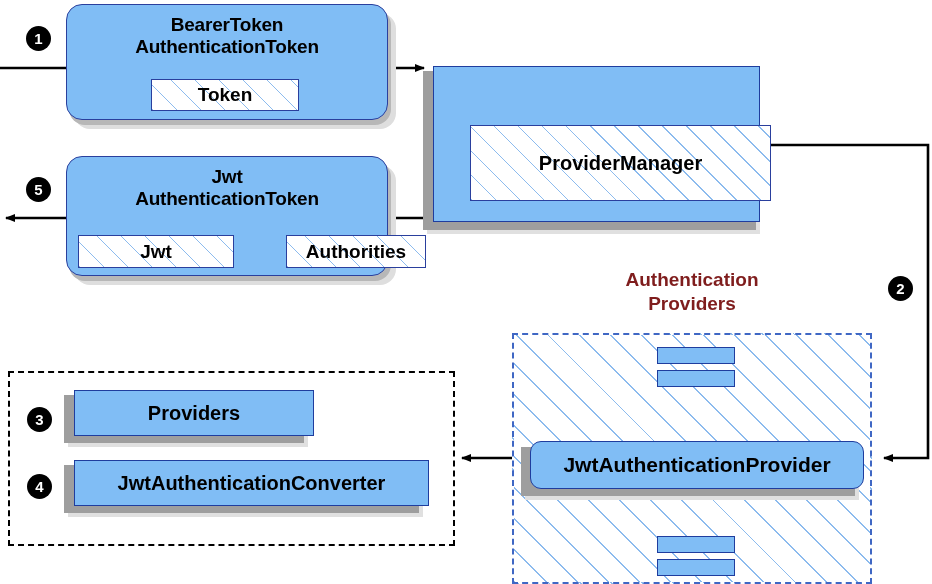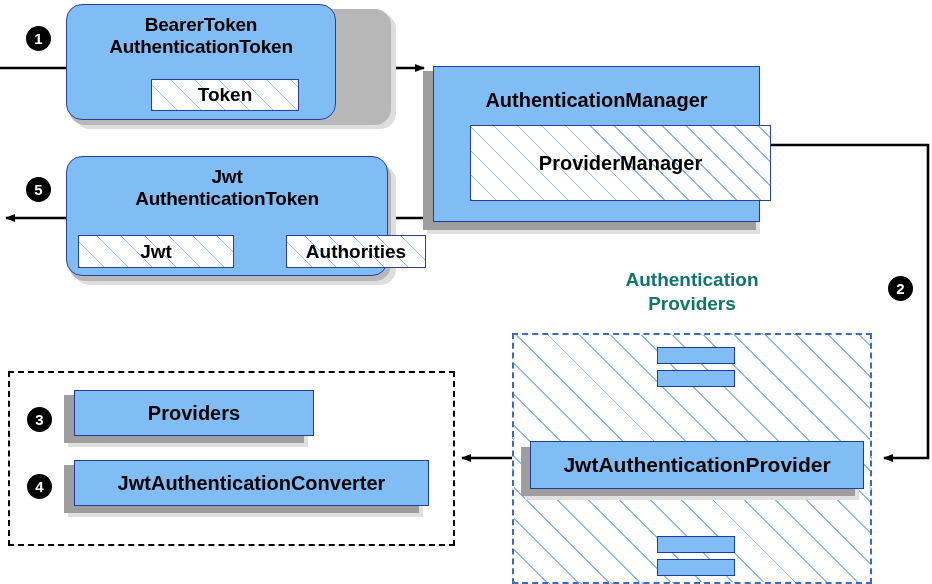--- a/index.html
+++ b/index.html
@@ -78,21 +78,21 @@
   .marker{
     width:25px;height:25px;border-radius:50%;
     background:#000;color:#fff;
     font-size:15px;font-weight:bold;
     display:flex;align-items:center;justify-content:center;
     line-height:1;
   }
 
   
   .plain-label{
-    text-align:center;font-weight:bold;font-size:19px;color:#0f766e;line-height:24px;
+    text-align:center;font-weight:bold;font-size:19px;color:#7f1d1d;line-height:24px;
   }
   svg.ov{position:absolute;left:0;top:0;width:932px;height:584px;pointer-events:none;}
 </style>
 </head>
 <body>
 
 <div id="stage">
 
   <svg class="ov" viewBox="0 0 932 584">
     <defs>
@@ -125,53 +125,52 @@
   </svg>
 
   <div class="abs marker" style="left:26px;top:26px;">1</div>
   <div class="abs marker" style="left:26px;top:177px;">5</div>
   <div class="abs marker" style="left:888px;top:276px;">2</div>
   <div class="abs marker" style="left:27px;top:407px;">3</div>
   <div class="abs marker" style="left:27px;top:474px;">4</div>
 
   <div class="abs token-shadow2" style="left:74px;top:13px;width:322px;height:116px;"></div>
   <div class="abs token-shadow" style="left:69px;top:9px;width:322px;height:116px;"></div>
-  <div class="abs token-box" style="left:66px;top:4px;width:270px;height:116px;">
+  <div class="abs token-box" style="left:66px;top:4px;width:322px;height:116px;">
       <div class="token-title" style="top:8px;">BearerToken</div>
       <div class="token-title" style="top:30px;">AuthenticationToken</div>
       <div class="abs hatch-box" style="left:84px;top:74px;width:148px;height:32px;">Token</div>
   </div>
 
   <div class="abs token-shadow2" style="left:74px;top:165px;width:322px;height:120px;"></div>
   <div class="abs token-shadow" style="left:69px;top:161px;width:322px;height:120px;"></div>
   <div class="abs token-box" style="left:66px;top:156px;width:322px;height:120px;">
       <div class="token-title" style="top:8px;">Jwt</div>
       <div class="token-title" style="top:30px;">AuthenticationToken</div>
       <div class="abs hatch-box" style="left:11px;top:78px;width:156px;height:33px;">Jwt</div>
       <div class="abs hatch-box" style="left:172px;top:78px;width:140px;height:33px;margin-left:47px;">Authorities</div>
   </div>
 
   <div class="abs sh-light" style="left:427px;top:75px;width:333px;height:159px;"></div>
   <div class="abs sh-dark" style="left:423px;top:71px;width:333px;height:159px;"></div>
   <div class="abs sq-box" style="left:433px;top:66px;width:327px;height:156px;display:block;">
-      <div style="position:absolute;left:0;right:0;top:22px;text-align:center;font-size:20px;font-weight:bold;">AuthenticationManager</div>
       <div class="abs hatch-box" style="left:36px;top:58px;width:301px;height:76px;font-size:20px;">ProviderManager</div>
   </div>
 
   <div class="abs plain-label" style="left:512px;top:268px;width:360px;">Authentication</div>
   <div class="abs plain-label" style="left:512px;top:292px;width:360px;text-align:center;">Providers</div>
 
   <div class="abs dashed-blue-hatch" style="left:512px;top:333px;width:360px;height:251px;">
 
       <div class="abs sq-box" style="left:143px;top:12px;width:78px;height:17px;"></div>
       <div class="abs sq-box" style="left:143px;top:35px;width:78px;height:17px;"></div>
 
       <div class="abs sh-light" style="left:11px;top:116px;width:334px;height:49px;"></div>
       <div class="abs sh-dark" style="left:7px;top:112px;width:334px;height:49px;"></div>
-      <div class="abs sq-box" style="left:16px;top:106px;width:334px;height:48px;font-size:21px;">JwtAuthenticationProvider</div>
+      <div class="abs sq-box" style="left:16px;top:106px;width:334px;height:48px;font-size:21px;border-radius:11px;">JwtAuthenticationProvider</div>
 
       <div class="abs sq-box" style="left:143px;top:201px;width:78px;height:17px;"></div>
       <div class="abs sq-box" style="left:143px;top:224px;width:78px;height:17px;"></div>
   </div>
 
   <div class="abs dashed-black" style="left:8px;top:371px;width:447px;height:175px;">
 
       <div class="abs sh-light" style="left:58px;top:26px;width:240px;height:48px;"></div>
       <div class="abs sh-dark" style="left:54px;top:22px;width:240px;height:48px;"></div>
       <div class="abs sq-box" style="left:64px;top:17px;width:240px;height:46px;font-size:20px;">Providers</div>

